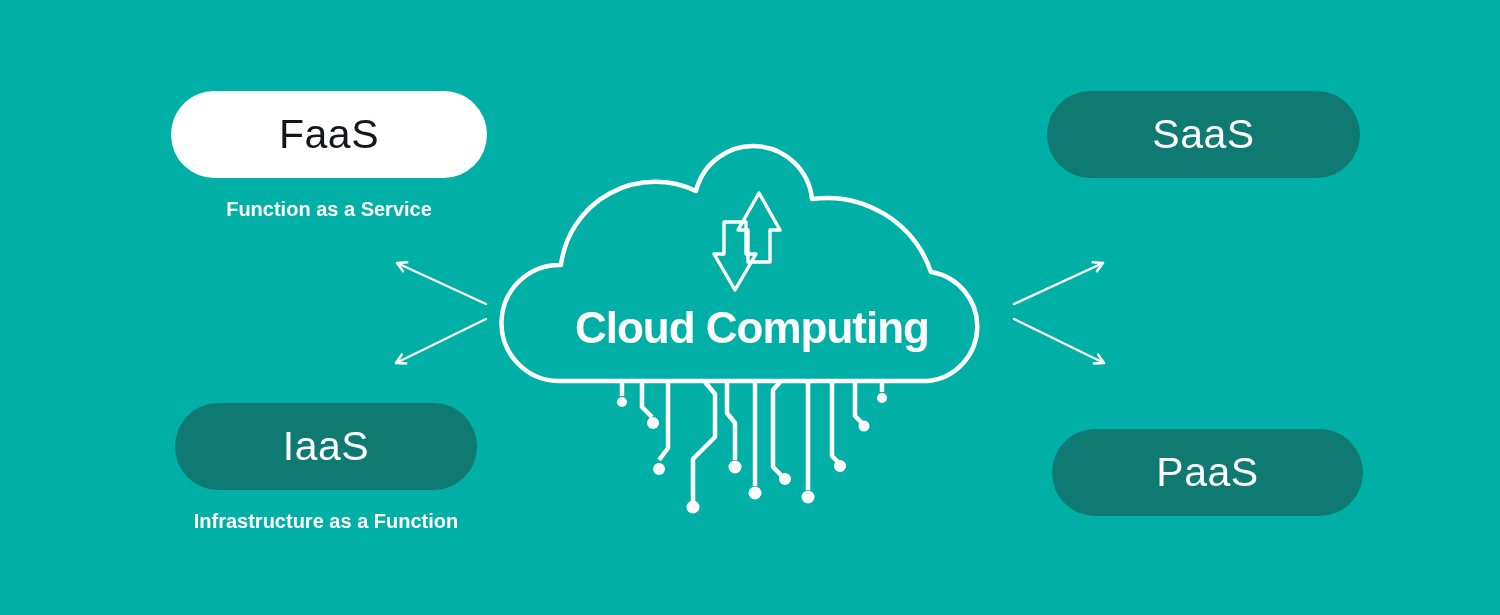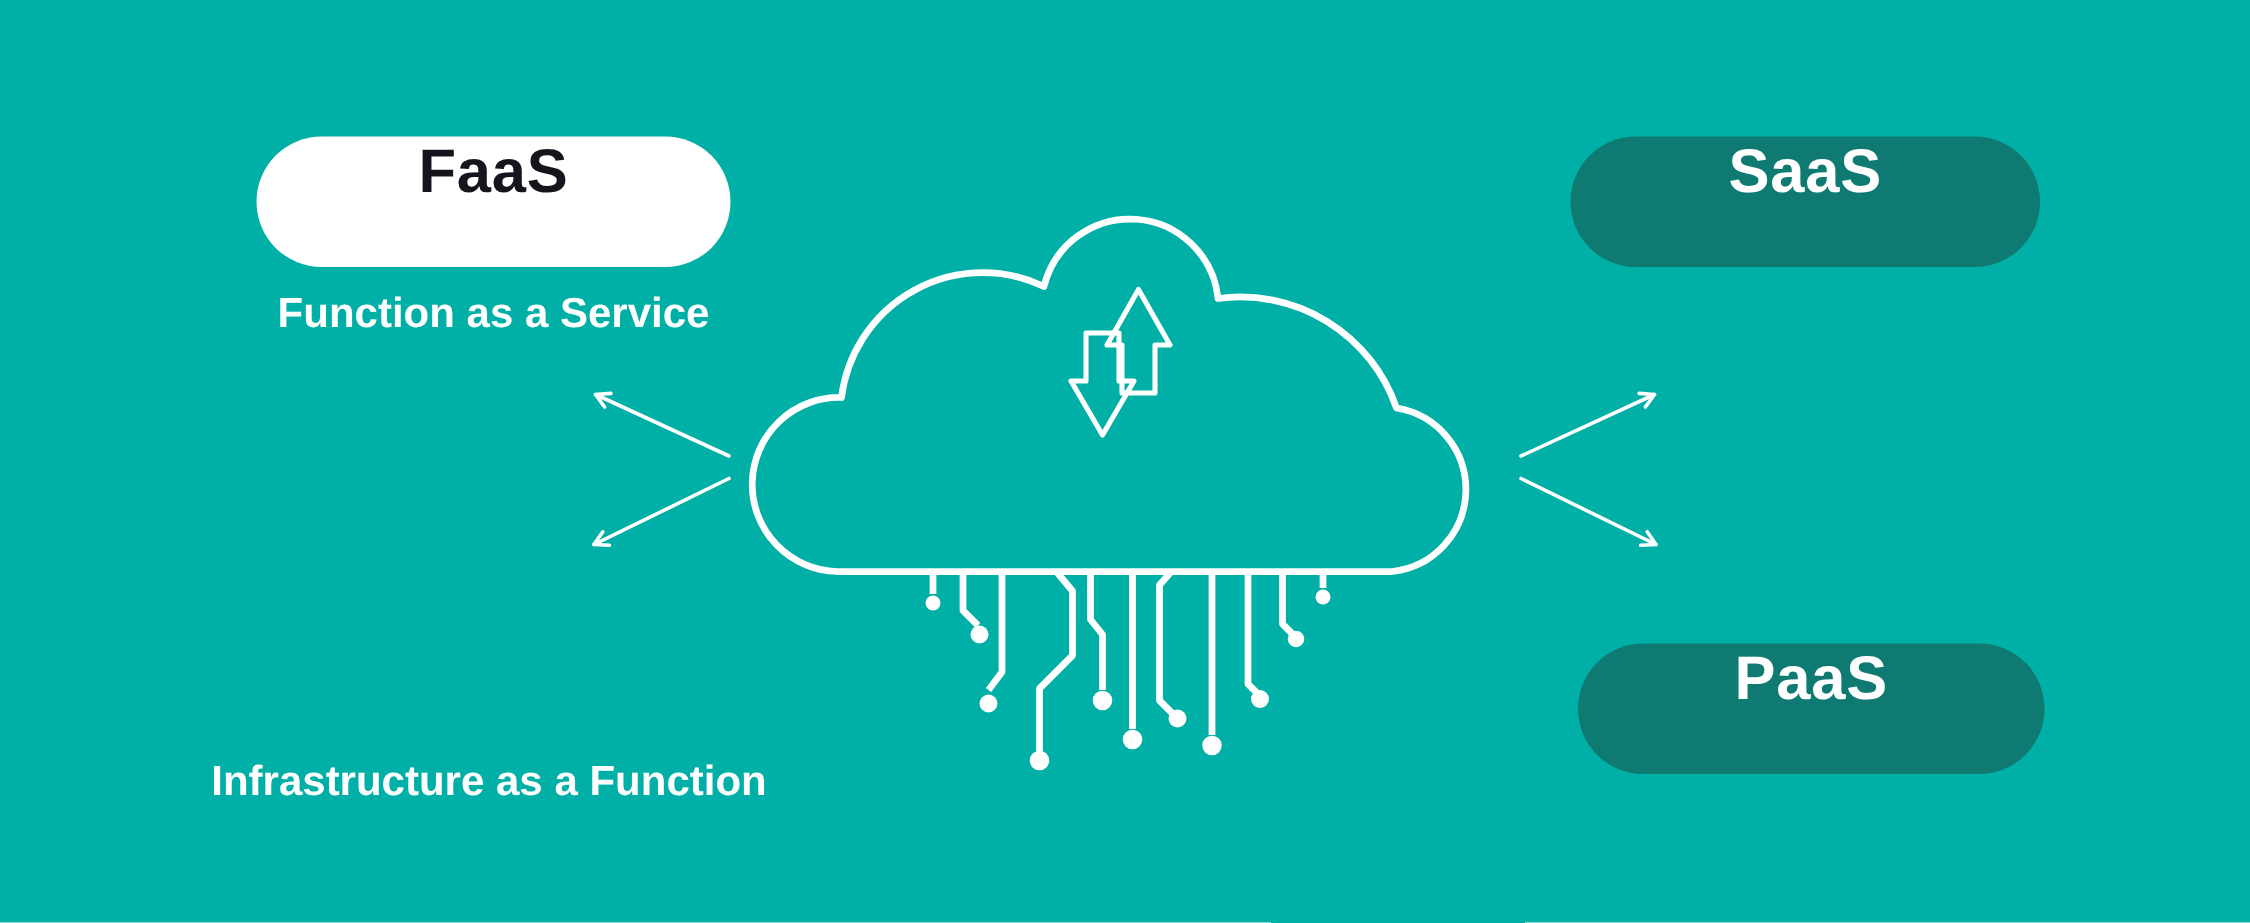--- a/index.html
+++ b/index.html
@@ -8,30 +8,30 @@
     width:1500px;height:615px;
     background:var(--background,#00B0A6);
     overflow:hidden;
     font-family:"Liberation Sans", sans-serif;
   }
   .art{position:absolute;left:0;top:0;}
   .ln{stroke:#ffffff;fill:none;}
   .dot{fill:#ffffff;stroke:none;}
   .pill{
     position:absolute;
-    display:flex;justify-content:center;
+    display:flex;align-items:center;justify-content:center;
     border-radius:46px;
-    font-weight:bold;font-size:41px;letter-spacing:0.5px;
+    font-weight:normal;font-size:41px;letter-spacing:0.5px;
   }
   .pill.light{background:var(--pill-light,#ffffff);color:var(--text-on-light,#15151D);}
   .pill.dark{background:var(--pill-dark,#0E7A72);color:var(--text-on-dark,#ffffff);}
   .node-label{
     position:absolute;text-align:center;
     color:var(--text-on-dark,#ffffff);
-    font-weight:bold;font-size:28px;line-height:34px;
+    font-weight:bold;font-size:20px;line-height:34px;
   }
   .cloud-title{
     position:absolute;left:557px;top:306px;width:390px;
     text-align:center;color:var(--text-on-dark,#ffffff);
     font-weight:bold;font-size:44px;line-height:44px;letter-spacing:-1px;
     white-space:nowrap;
   }
   
   .pill.faas{left:171px;top:91px;width:316px;height:87px;}
   .pill.saas{left:1047px;top:91px;width:313px;height:87px;}
@@ -87,29 +87,33 @@
     </g>
 
     <g stroke-width="2.4" stroke-linecap="round">
       <path class="ln" d="M 486 304 L 397 263" marker-end="url(#ah)"></path>
       <path class="ln" d="M 486 319 L 396 363" marker-end="url(#ah)"></path>
       <path class="ln" d="M 1014 304 L 1103 263" marker-end="url(#ah)"></path>
       <path class="ln" d="M 1014 319 L 1104 363" marker-end="url(#ah)"></path>
     </g>
   </svg>
 
+  <div class="cloud-title">Cloud Computing</div>
 
   <div class="pill light faas">
     <span>FaaS</span>
   </div>
   <div class="node-label faas">Function as a Service</div>
 
   <div class="pill dark saas">
     <span>SaaS</span>
   </div>
 
+  <div class="pill dark iaas">
+    <span>IaaS</span>
+  </div>
   <div class="node-label iaas">Infrastructure as a Function</div>
 
   <div class="pill dark paas">
     <span>PaaS</span>
   </div>
 
 </div>
 
 </body></html>

